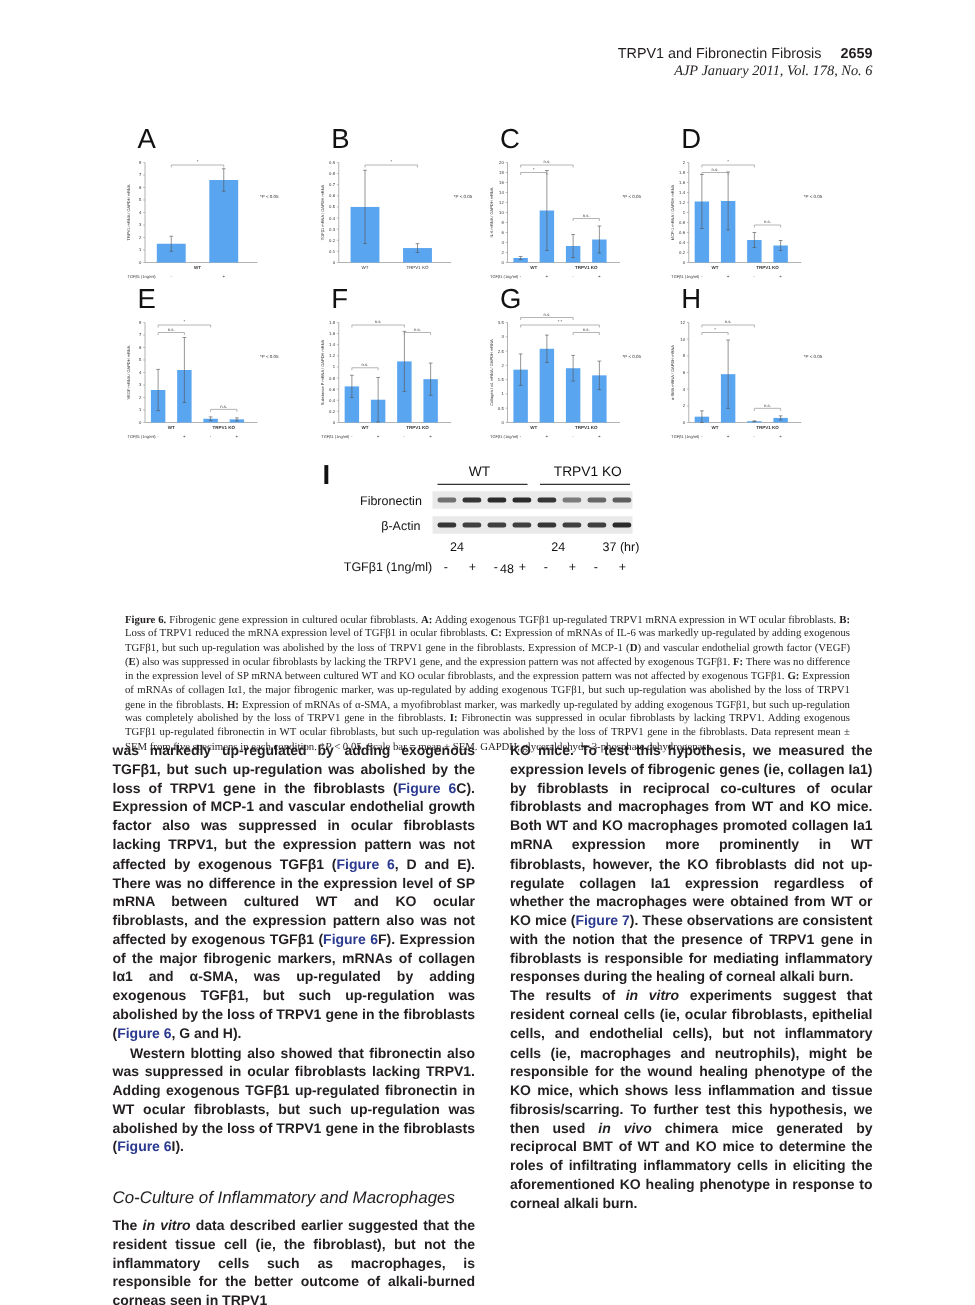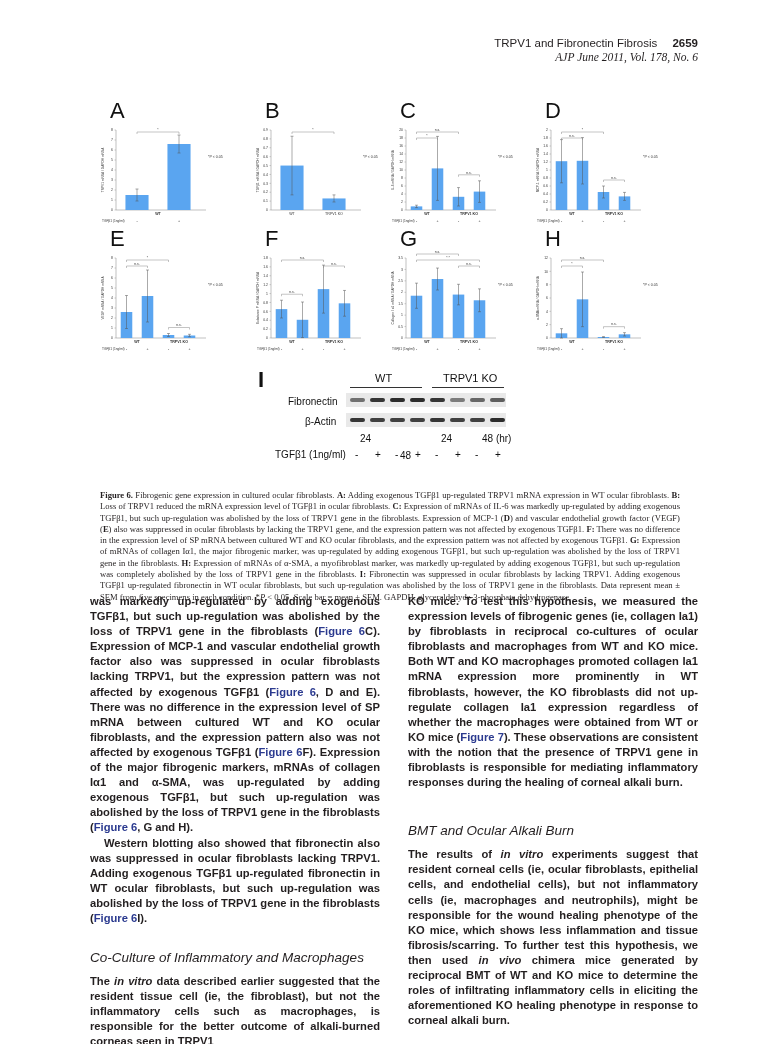--- a/index.html
+++ b/index.html
@@ -29,21 +29,21 @@
   .col i { font-style: italic; }
 </style>
 </head>
 <body>
 
 <div class="running-head">
   <div>
     <span>TRPV1 and Fibronectin Fibrosis</span>
     <span class="pageno">2659</span>
   </div>
-  <div class="journal">AJP June 2011, Vol. 178, No. 6</div>
+  <div class="journal">AJP January 2011, Vol. 178, No. 6</div>
 </div>
 
 <div id="panels">
     <div class="panel-letter" style="left: 110px; top: 100px;">A</div>
     <svg class="chart" width="140" height="115" style="left: 100px; top: 122px;">
       <text x="4" y="48" font-size="3.2" transform="rotate(-90 4 48)" text-anchor="middle">TRPV1 mRNA / GAPDH mRNA</text>
       <line x1="16" y1="8" x2="16" y2="88" stroke="#999999" stroke-width="0.6"></line>
       <line x1="16" y1="88" x2="106" y2="88" stroke="#999999" stroke-width="0.6"></line>
       <line x1="14.5" y1="88" x2="16" y2="88" stroke="#999999" stroke-width="0.5"></line>
       <text x="13" y="89.2" font-size="3.4" text-anchor="end">0</text>
@@ -471,21 +471,21 @@
       <div class="band" style="left: 140px; top: 53px; width: 15px; opacity: 0.85;"></div>
       <div class="band" style="left: 160px; top: 53px; width: 15px; opacity: 0.85;"></div>
       <div class="band" style="left: 180px; top: 53px; width: 15px; opacity: 0.9;"></div>
       <div class="band" style="left: 200px; top: 53px; width: 15px; opacity: 0.85;"></div>
       <div class="band" style="left: 220px; top: 53px; width: 15px; opacity: 0.85;"></div>
       <div class="band" style="left: 240px; top: 53px; width: 15px; opacity: 0.95;"></div>
     </div>
   <div class="blot-txt" style="left:110px;top:68px;">24</div>
   <div class="blot-txt" style="left:150px;top:85px;">48</div>
   <div class="blot-txt" style="left:191px;top:68px;">24</div>
-  <div class="blot-txt" style="left:232px;top:68px;">48 (hr)</div>
+  <div class="blot-txt" style="left:232px;top:68px;">37 (hr)</div>
   <div class="blot-txt" style="left:25px;top:84px;">TGFβ1 (1ng/ml)</div>
   <div id="signs">
       <div class="blot-txt" style="left: 105px; top: 84px;">-</div>
       <div class="blot-txt" style="left: 125px; top: 84px;">+</div>
       <div class="blot-txt" style="left: 145px; top: 84px;">-</div>
       <div class="blot-txt" style="left: 165px; top: 84px;">+</div>
       <div class="blot-txt" style="left: 185px; top: 84px;">-</div>
       <div class="blot-txt" style="left: 205px; top: 84px;">+</div>
       <div class="blot-txt" style="left: 225px; top: 84px;">-</div>
       <div class="blot-txt" style="left: 245px; top: 84px;">+</div>
@@ -497,15 +497,14 @@
 </div>
 
 <div class="col" style="left:90px;top:594px;width:290px;">
   <p id="lc-p1"><span>was markedly up-regulated by adding exogenous TGFβ1, but such up-regulation was abolished by the loss of TRPV1 gene in the fibroblasts (</span><span class="link">Figure 6</span><span>C). Expression of MCP-1 and vascular endothelial growth factor also was suppressed in ocular fibroblasts lacking TRPV1, but the expression pattern was not affected by exogenous TGFβ1 (</span><span class="link">Figure 6</span><span>, D and E). There was no difference in the expression level of SP mRNA between cultured WT and KO ocular fibroblasts, and the expression pattern also was not affected by exogenous TGFβ1 (</span><span class="link">Figure 6</span><span>F). Expression of the major fibrogenic markers, mRNAs of collagen Iα1 and α-SMA, was up-regulated by adding exogenous TGFβ1, but such up-regulation was abolished by the loss of TRPV1 gene in the fibroblasts (</span><span class="link">Figure 6</span><span>, G and H).</span></p>
   <p id="lc-p2" class="indent"><span>Western blotting also showed that fibronectin also was suppressed in ocular fibroblasts lacking TRPV1. Adding exogenous TGFβ1 up-regulated fibronectin in WT ocular fibroblasts, but such up-regulation was abolished by the loss of TRPV1 gene in the fibroblasts (</span><span class="link">Figure 6</span><span>I).</span></p>
   <h3>Co-Culture of Inflammatory and Macrophages</h3>
   <p id="lc-p3"><span>The </span><i>in vitro</i><span> data described earlier suggested that the resident tissue cell (ie, the fibroblast), but not the inflammatory cells such as macrophages, is responsible for the better outcome of alkali-burned corneas seen in TRPV1</span></p>
 </div>
 <div class="col" style="left:408px;top:594px;width:290px;">
   <p id="rc-p1"><span>KO mice. To test this hypothesis, we measured the expression levels of fibrogenic genes (ie, collagen Ia1) by fibroblasts in reciprocal co-cultures of ocular fibroblasts and macrophages from WT and KO mice. Both WT and KO macrophages promoted collagen Ia1 mRNA expression more prominently in WT fibroblasts, however, the KO fibroblasts did not up-regulate collagen Ia1 expression regardless of whether the macrophages were obtained from WT or KO mice (</span><span class="link">Figure 7</span><span>). These observations are consistent with the notion that the presence of TRPV1 gene in fibroblasts is responsible for mediating inflammatory responses during the healing of corneal alkali burn.</span></p>
-  <h3 style="margin-top:33px;">BMT and Ocular Alkali Burn</h3>
   <p id="rc-p2"><span>The results of </span><i>in vitro</i><span> experiments suggest that resident corneal cells (ie, ocular fibroblasts, epithelial cells, and endothelial cells), but not inflammatory cells (ie, macrophages and neutrophils), might be responsible for the wound healing phenotype of the KO mice, which shows less inflammation and tissue fibrosis/scarring. To further test this hypothesis, we then used </span><i>in vivo</i><span> chimera mice generated by reciprocal BMT of WT and KO mice to determine the roles of infiltrating inflammatory cells in eliciting the aforementioned KO healing phenotype in response to corneal alkali burn.</span></p>
 </div>
 
 </body></html>

